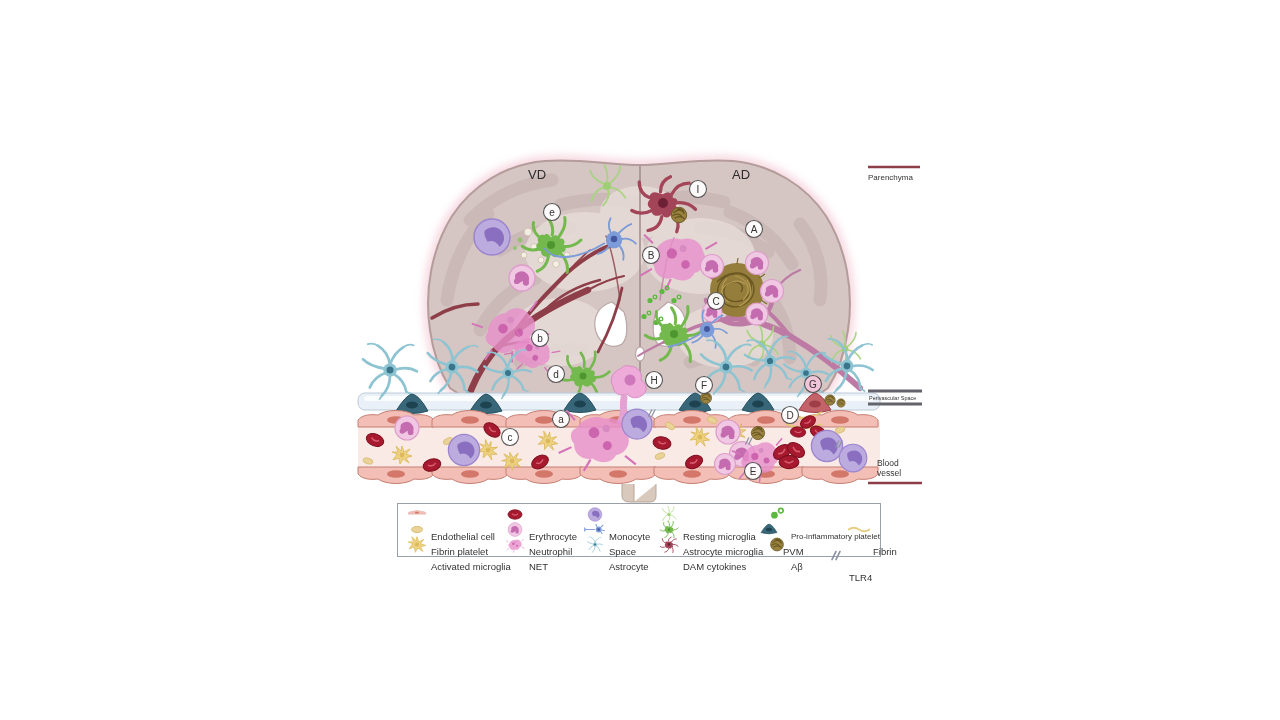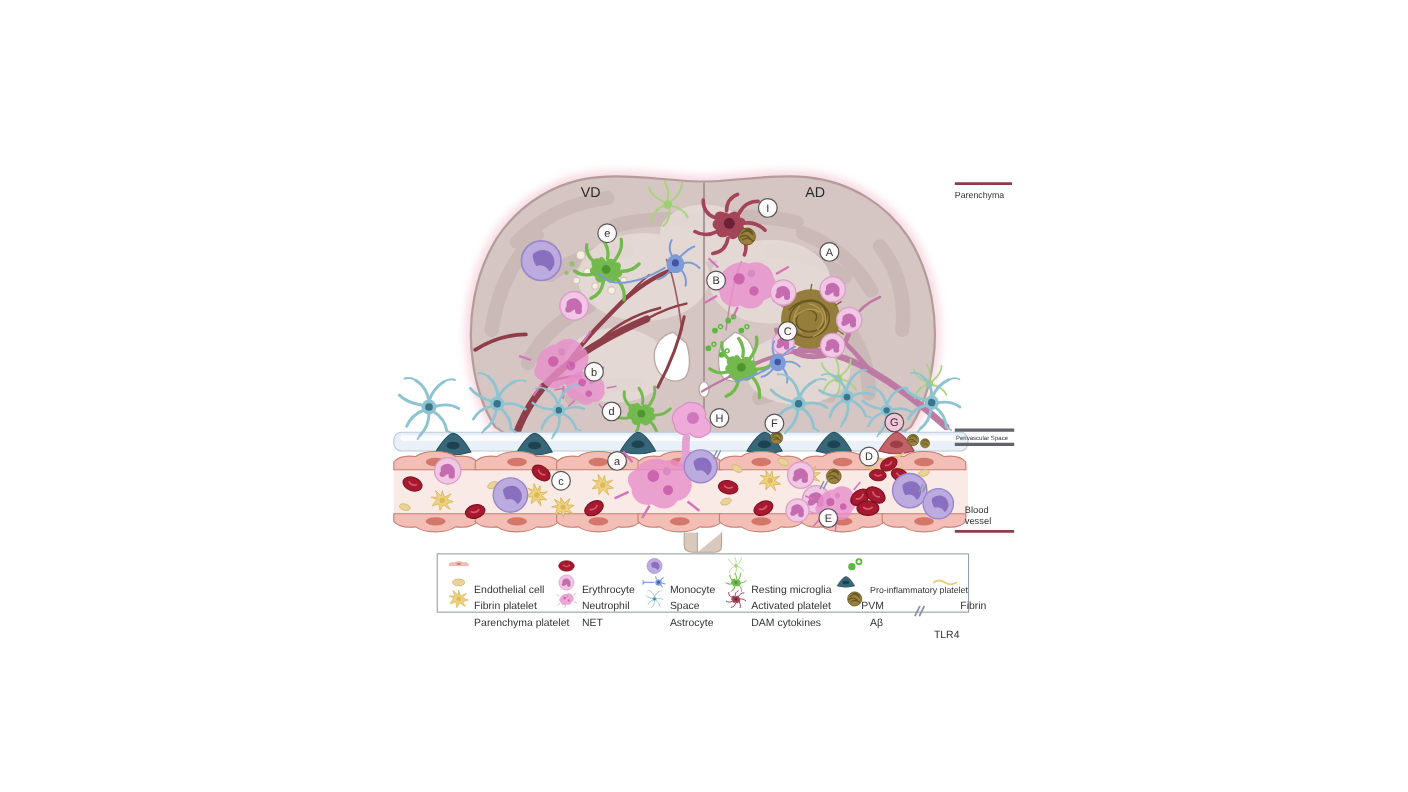--- a/index.html
+++ b/index.html
@@ -393,21 +393,21 @@
   <div class="li" style="left:8px;top:18px">
         <svg viewBox="-12 -9 24 18">
           <use href="#sym-plt-r" transform="scale(1.2)"></use>
         </svg>
         <span>Fibrin platelet</span>
       </div>
   <div class="li" style="left:8px;top:33px">
         <svg viewBox="-12 -9 24 18">
           <use href="#sym-plt-a" transform="scale(0.95)"></use>
         </svg>
-        <span>Parenchyma platelet</span>
+        <span>Activated microglia</span>
       </div>
 
   <div class="li" style="left:106px;top:3px">
         <svg viewBox="-12 -9 24 18">
           <use href="#sym-rbc" transform="scale(0.85)"></use>
         </svg>
         <span>Erythrocyte</span>
       </div>
   <div class="li" style="left:106px;top:18px">
         <svg viewBox="-12 -9 24 18">
@@ -444,21 +444,21 @@
   <div class="li" style="left:260px;top:3px">
         <svg viewBox="-12 -9 24 18">
           <use href="#sym-mg-r" transform="scale(0.55)"></use>
         </svg>
         <span>Resting microglia</span>
       </div>
   <div class="li" style="left:260px;top:18px">
         <svg viewBox="-12 -9 24 18">
           <use href="#sym-mg-a" transform="scale(0.42)"></use>
         </svg>
-        <span>Activated platelet</span>
+        <span>Astrocyte microglia</span>
       </div>
   <div class="li" style="left:260px;top:33px">
         <svg viewBox="-12 -9 24 18">
           <use href="#sym-dam" transform="scale(0.38)"></use>
         </svg>
         <span>DAM cytokines</span>
       </div>
 
   <div class="li small" style="left:368px;top:3px">
         <svg viewBox="-12 -9 24 18">

